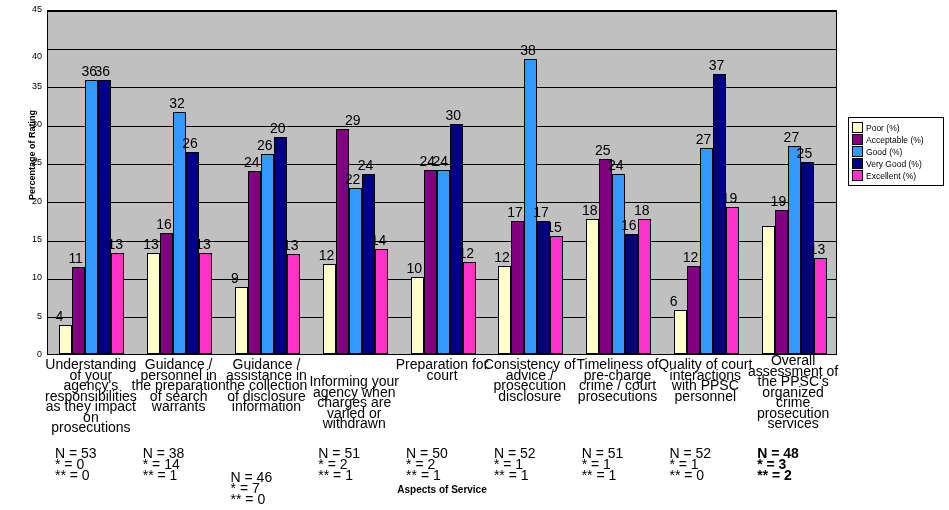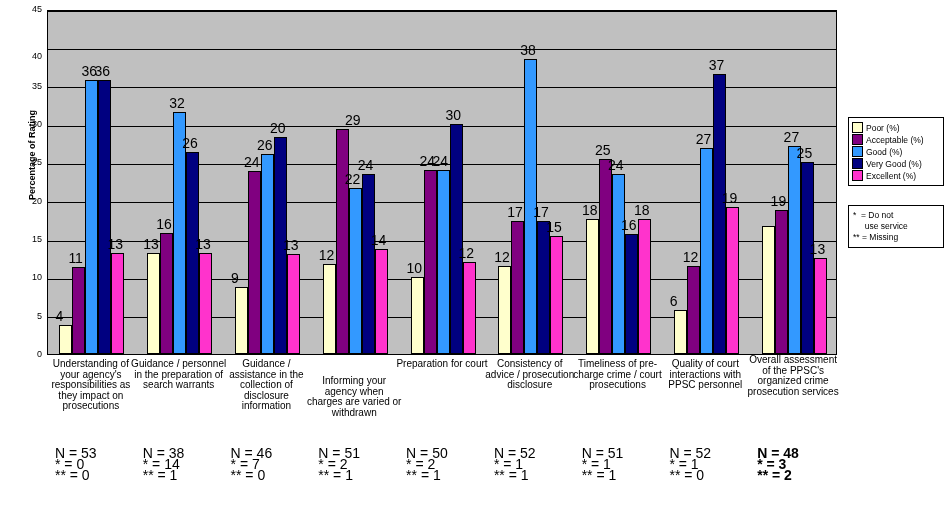--- a/index.html
+++ b/index.html
@@ -68,21 +68,21 @@
   .barlabel {
     position: absolute;
     font-size: 14px;
     color: #000;
     text-align: left;
     white-space: nowrap;
   }
   
   .xlabel {
     position: absolute;
-    font-size: 10px;
+    font-size: 14px;
     line-height: 10.5px;
     text-align: center;
     color: #000;
   }
   .nlabel {
     position: absolute;
     font-size: 14px;
     line-height: 11px;
     text-align: left;
     color: #000;
@@ -279,21 +279,21 @@
       <div class="nlabel" style="left: 55px; top: 448px; width: 87.7778px;">
         <div>N = 53</div>
         <div>*  = 0</div>
         <div>** = 0</div>
       </div>
       <div class="nlabel" style="left: 142.778px; top: 448px; width: 87.7778px;">
         <div>N = 38</div>
         <div>*  = 14</div>
         <div>** = 1</div>
       </div>
-      <div class="nlabel" style="left: 230.556px; top: 448px; width: 87.7778px;">
+      <div class="nlabel" style="left: 230.556px; top: 472px; width: 87.7778px;">
         <div>N = 46</div>
         <div>*  = 7</div>
         <div>** = 0</div>
       </div>
       <div class="nlabel" style="left: 318.333px; top: 448px; width: 87.7778px;">
         <div>N = 51</div>
         <div>*  = 2</div>
         <div>** = 1</div>
       </div>
       <div class="nlabel" style="left: 406.111px; top: 448px; width: 87.7778px;">
@@ -316,20 +316,21 @@
         <div>*  = 1</div>
         <div>** = 0</div>
       </div>
       <div class="nlabel" style="left: 757.222px; top: 448px; width: 87.7778px; font-weight: bold;">
         <div>N = 48</div>
         <div>*  = 3</div>
         <div>** = 2</div>
       </div>
     </div>
 
+  <div id="xlabel-title">Aspects of Service</div>
 
   <div id="legend">
       <div class="legend-row">
         <span class="legend-swatch" style="background: rgb(255, 255, 204);"></span>
         <span class="legend-text">Poor (%)</span>
       </div>
       <div class="legend-row">
         <span class="legend-swatch" style="background: rgb(128, 0, 128);"></span>
         <span class="legend-text">Acceptable (%)</span>
       </div>
@@ -340,19 +341,14 @@
       <div class="legend-row">
         <span class="legend-swatch" style="background: rgb(0, 0, 128);"></span>
         <span class="legend-text">Very Good (%)</span>
       </div>
       <div class="legend-row">
         <span class="legend-swatch" style="background: rgb(255, 51, 204);"></span>
         <span class="legend-text">Excellent (%)</span>
       </div>
     </div>
 
-  <div id="footnote">
-      <div style="white-space: pre;">*  = Do not</div>
-      <div style="white-space: pre;">     use service</div>
-      <div style="white-space: pre;">** = Missing</div>
-    </div>
 
 </div>
 
 </body></html>

